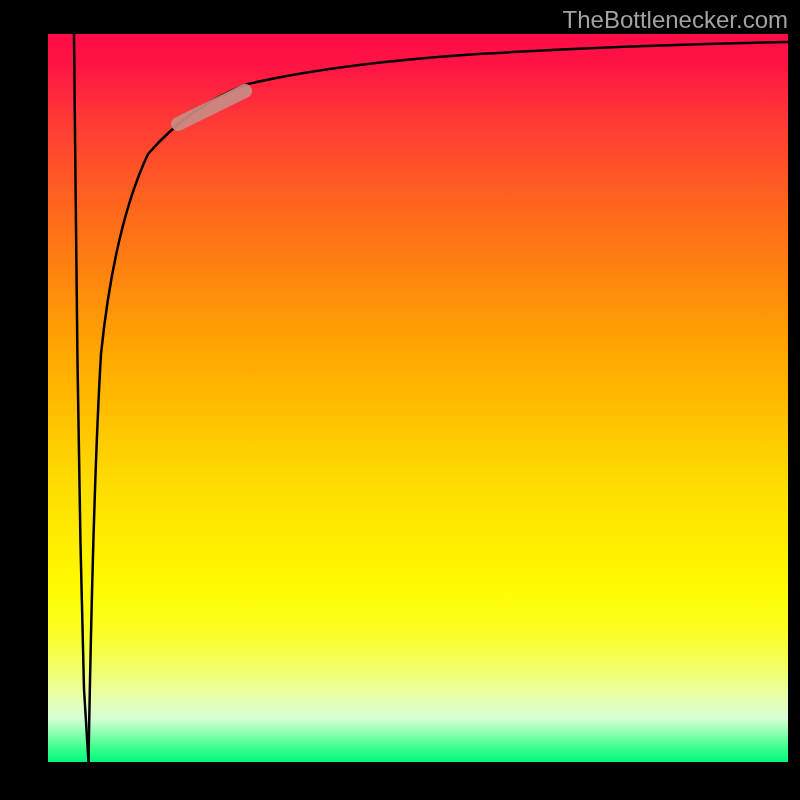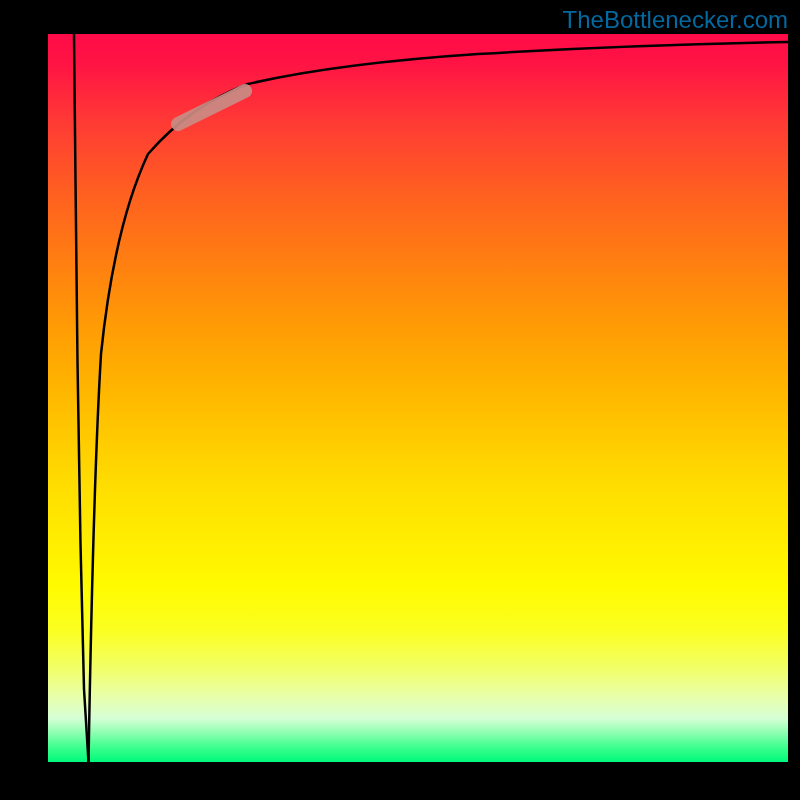--- a/index.html
+++ b/index.html
@@ -8,21 +8,21 @@
     height: 800px;
     background: #000;
     position: relative;
     font-family: Arial, Helvetica, sans-serif;
     overflow: hidden;
   }
   .watermark {
     position: absolute;
     top: 6px;
     right: 12px;
-    color: #0369a1;
+    color: #a3a3a3;
     font-size: 24px;
     font-weight: 400;
     z-index: 50;
   }
   .plot-area {
     position: absolute;
     left: 48px;
     top: 34px;
     width: 740px;
     height: 728px;

